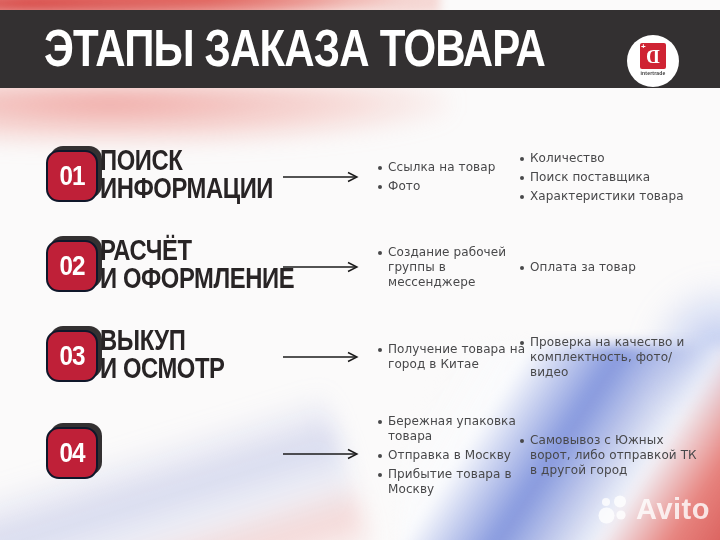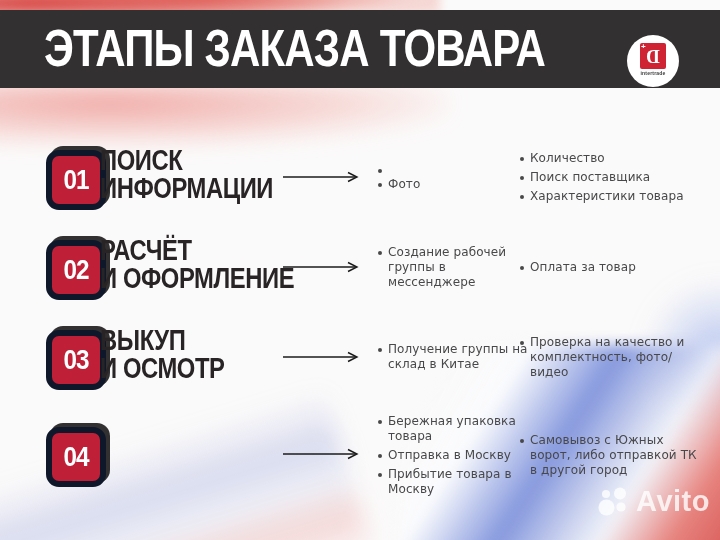--- a/index.html
+++ b/index.html
@@ -76,21 +76,21 @@
   .logo-plus{
     position:absolute;left:1px;top:-1px;color:#fff;font-size:8px;font-weight:bold;
   }
   .logo-word{
     margin-top:1px;font-size:5px;font-weight:bold;color:#3a3a3a;letter-spacing:.2px;
   }
   
   .step{position:absolute;left:0;width:720px;z-index:4;}
   .badge{
     position:absolute;left:46px;top:10px;width:48px;height:48px;
-    background:#bf2038;border:6px solid #0f172a;border-radius:13px;
+    background:#bf2038;border:2px solid #0f172a;border-radius:13px;
     box-shadow:4px -4px 0 0 #333031;
     display:flex;align-items:center;justify-content:center;
   }
   .badge-num{
     color:#fff;font-size:27px;font-weight:bold;transform:scaleX(.9);letter-spacing:-1px;
   }
   .stitle{
     position:absolute;left:100px;top:6px;display:flex;flex-direction:column;
   }
   .tline{
@@ -110,21 +110,21 @@
     color:#48484a;font-size:12px;line-height:1.25;letter-spacing:.1px;
     font-family:"DejaVu Sans",sans-serif;
   }
   .dot{flex:0 0 auto;width:4px;height:4px;border-radius:50%;background:#48484a;margin-top:6px;}
   .step.late .badge{top:22px;}
   .step.late .stitle{top:18px;}
   .step.late .arrow{top:43px;}
   .step.late .col{padding-bottom:4px;}
   
   .watermark{
-    position:absolute;right:10px;bottom:22px;z-index:6;display:flex;align-items:center;gap:5px;
+    position:absolute;right:10px;bottom:14px;z-index:6;display:flex;align-items:center;gap:5px;
     opacity:.8;
   }
   .avito-text{
     color:#fff;font-size:29px;font-weight:bold;letter-spacing:.5px;
   }
 </style>
 </head>
 <body>
 
 <div class="canvas">
@@ -154,20 +154,21 @@
       <span class="tline">ПОИСК</span>
       <span class="tline">ИНФОРМАЦИИ</span>
     </div>
     <svg class="arrow" width="78" height="12" viewBox="0 0 78 12">
       <line x1="1" y1="6" x2="74" y2="6" stroke="#1b1b1b" stroke-width="1.4"></line>
       <path d="M66 1.5 L75 6 L66 10.5" fill="none" stroke="#1b1b1b" stroke-width="1.4"></path>
     </svg>
     <ul class="col col1">
       <li>
           <span class="dot"></span>
+          <span>Ссылка на товар</span>
         </li>
       <li>
           <span class="dot"></span>
           <span>Фото</span>
         </li>
     </ul>
     <ul class="col col2">
       <li>
           <span class="dot"></span>
           <span>Количество</span>
@@ -217,21 +218,21 @@
       <span class="tline">ВЫКУП</span>
       <span class="tline">И ОСМОТР</span>
     </div>
     <svg class="arrow" width="78" height="12" viewBox="0 0 78 12">
       <line x1="1" y1="6" x2="74" y2="6" stroke="#1b1b1b" stroke-width="1.4"></line>
       <path d="M66 1.5 L75 6 L66 10.5" fill="none" stroke="#1b1b1b" stroke-width="1.4"></path>
     </svg>
     <ul class="col col1">
       <li>
           <span class="dot"></span>
-          <span>Получение группы на склад в Китае</span>
+          <span>Получение товара на город в Китае</span>
         </li>
     </ul>
     <ul class="col col2">
       <li>
           <span class="dot"></span>
           <span>Проверка на качество и комплектность, фото/видео</span>
         </li>
     </ul>
   </div>
 

